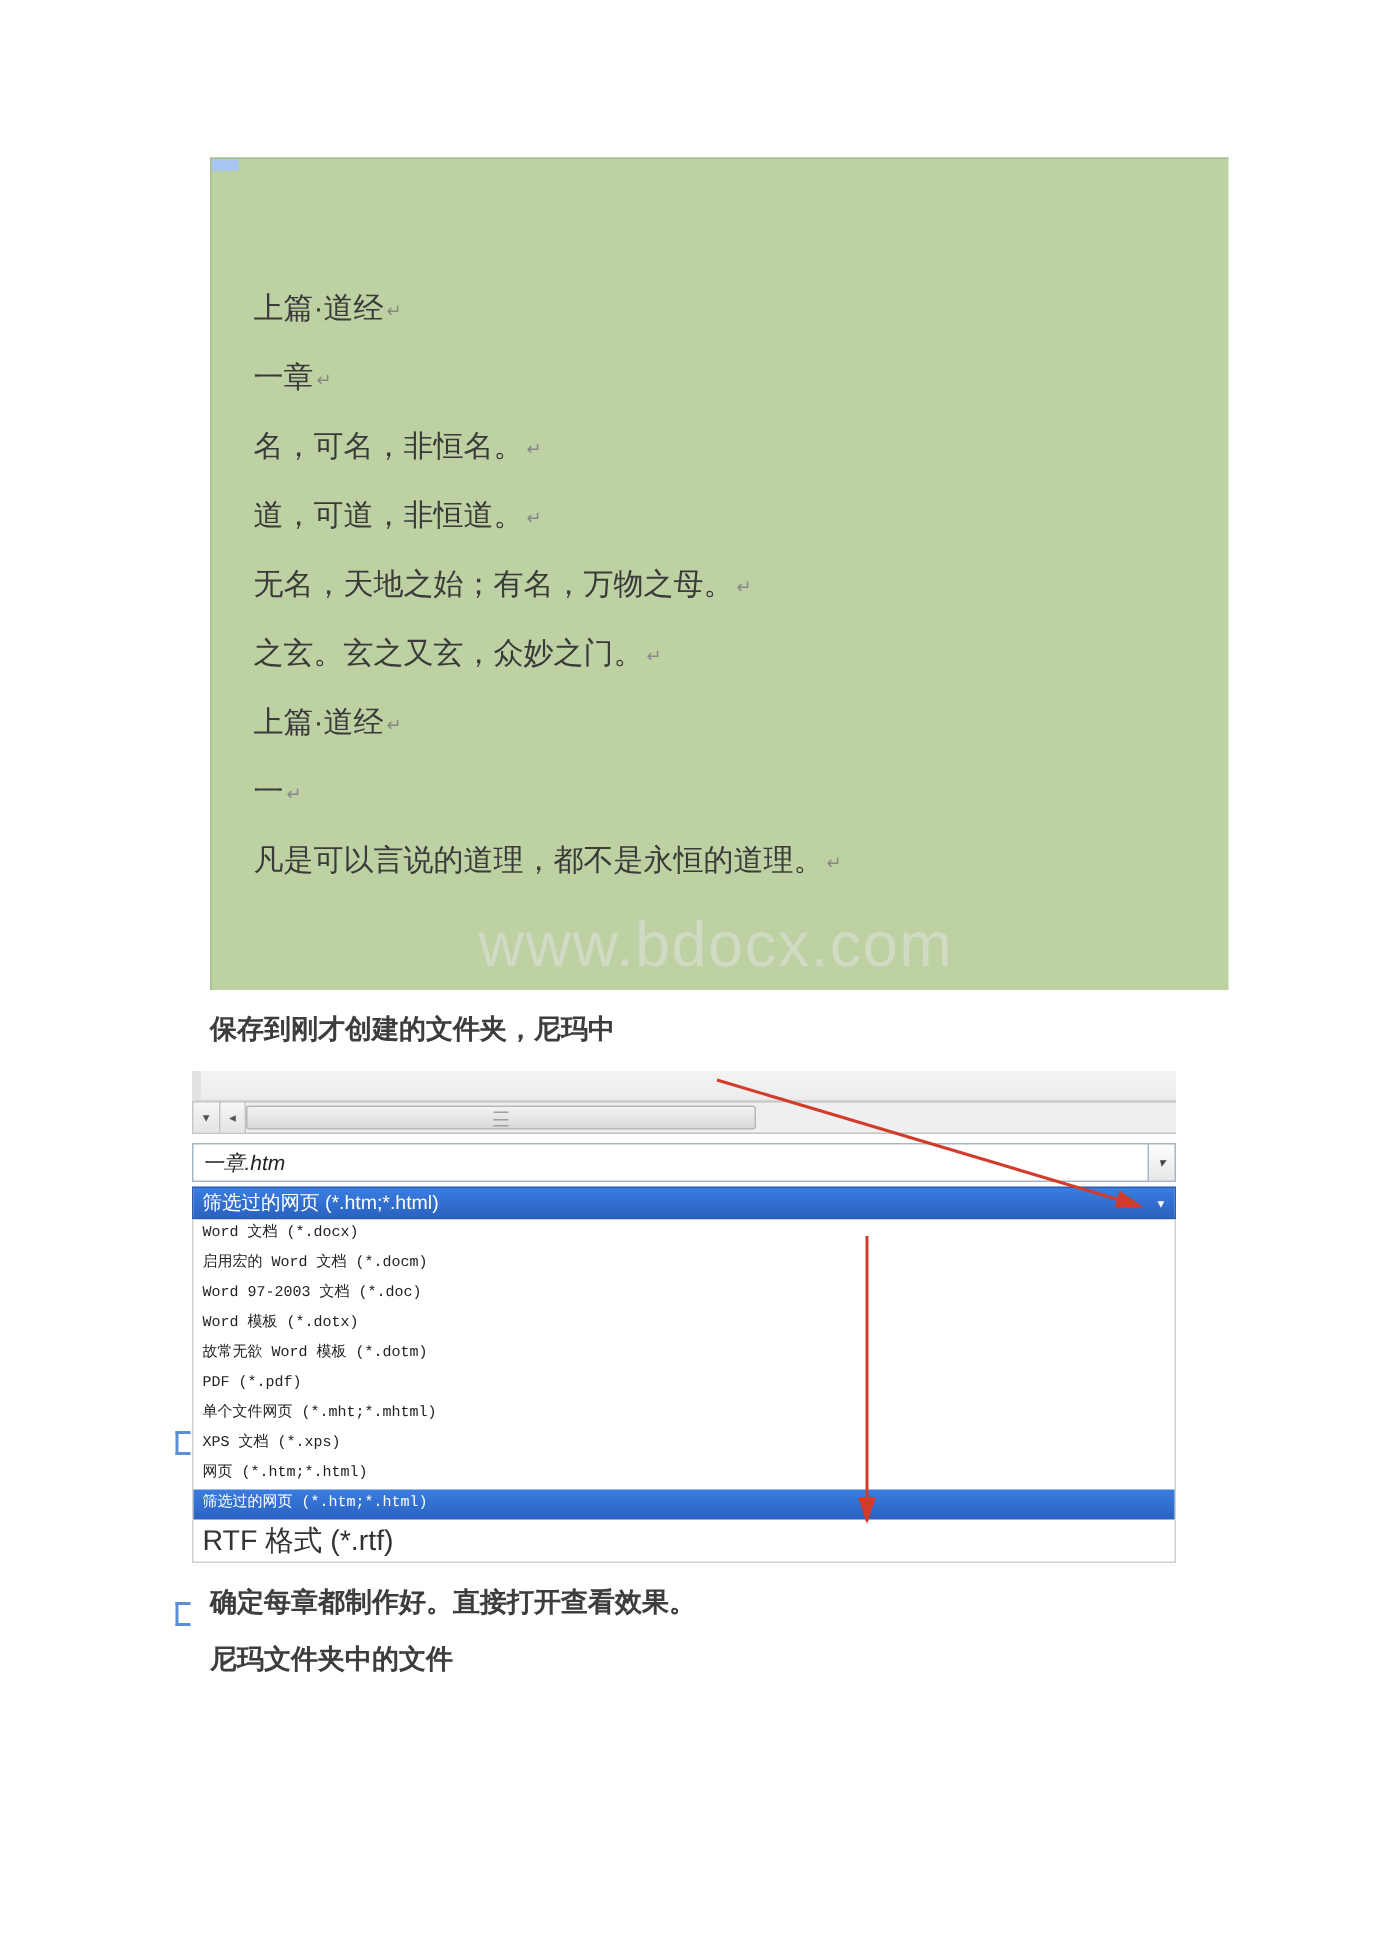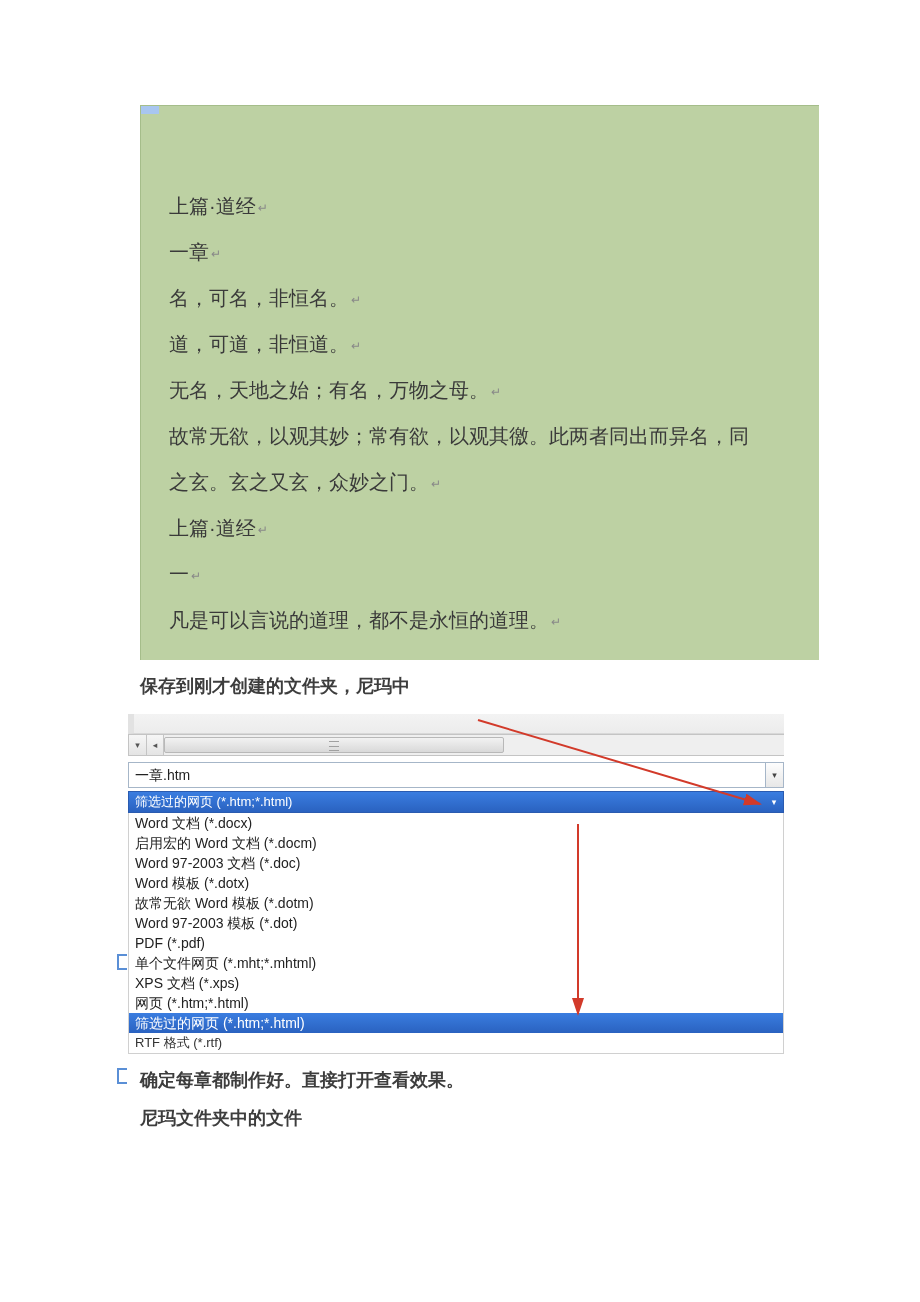--- a/index.html
+++ b/index.html
@@ -141,20 +141,21 @@
       border-top: 1px solid #c4c4c4;
       border-bottom: 1px solid #c4c4c4;
       background:#efefef;
     }
 
     .filename-box {
       margin-top: 6px;
       height: 26px;
       display: flex;
       align-items: center;
+      font-style: italic;
     }
     .filename-field {
       flex: 1;
       height: 26px;
       border: 1px solid #a6b6c8;
       background: #ffffff;
       padding: 0 6px;
       font-size: 14px;
       color: #222;
       line-height: 24px;
@@ -198,35 +199,36 @@
       font-size: 9px;
       color: #fff;
     }
 
     .filetype-list {
       border-left: 1px solid #d0d0d0;
       border-right: 1px solid #d0d0d0;
       background: #ffffff;
     }
     .filetype-item {
-      font-size: 14px;
+      font-size: 10px;
       color: #222;
       padding: 1px 6px;
       line-height: 18px;
       white-space: nowrap;
+      font-family: Liberation Mono, monospace;
     }
     .filetype-item.hl {
       background: linear-gradient(#3a7de0, #2a62c0);
       color: #ffffff;
     }
     .below-list {
       border: 1px solid #d0d0d0;
       border-top: none;
       padding: 1px 6px;
-      font-size: 13px;
+      font-size: 19px;
       background:#fff;
     }
 
     
     .bracket {
       position: absolute;
       left: -12px;
       width: 10px;
       height: 16px;
       border-top: 2px solid #5a8fd6;
@@ -248,26 +250,26 @@
 <body>
 
 <div class="doc-panel">
   <div class="doc-blue-strip"></div>
   <div class="doc-content">
     <div class="doc-line"><span>上篇·道经</span><span class="enter-mark">↵</span></div>
     <div class="doc-line"><span>一章</span><span class="enter-mark">↵</span></div>
     <div class="doc-line"><span>名，可名，非恒名。</span><span class="enter-mark">↵</span></div>
     <div class="doc-line"><span>道，可道，非恒道。</span><span class="enter-mark">↵</span></div>
     <div class="doc-line"><span>无名，天地之始；有名，万物之母。</span><span class="enter-mark">↵</span></div>
-    <div class="doc-line"><span>故常无欲，以观其妙；常有欲，以观其徼。此两者同出而异名，同</span></div>
     <div class="doc-line"><span>之玄。玄之又玄，众妙之门。</span><span class="enter-mark">↵</span></div>
     <div class="doc-line"><span>上篇·道经</span><span class="enter-mark">↵</span></div>
     <div class="doc-line"><span>一</span><span class="enter-mark">↵</span></div>
     <div class="doc-line"><span>凡是可以言说的道理，都不是永恒的道理。</span><span class="enter-mark">↵</span></div>
   </div>
+  <div class="watermark">www.bdocx.com</div>
 </div>
 
 <div class="body-text">保存到刚才创建的文件夹，尼玛中</div>
 
 <div class="save-panel">
 
   <div class="save-top-strip"></div>
 
   <div class="scroll-row">
     <div class="scroll-drop">▾</div>
@@ -297,21 +299,20 @@
   </div>
 
   <div class="filetype-list" style="position:relative;">
     <div class="bracket b1"></div>
     <div class="bracket b2"></div>
     <div class="filetype-item"><span>Word 文档 (*.docx)</span></div>
     <div class="filetype-item"><span>启用宏的 Word 文档 (*.docm)</span></div>
     <div class="filetype-item"><span>Word 97-2003 文档 (*.doc)</span></div>
     <div class="filetype-item"><span>Word 模板 (*.dotx)</span></div>
     <div class="filetype-item"><span>故常无欲 Word 模板 (*.dotm)</span></div>
-    <div class="filetype-item"><span>Word 97-2003 模板 (*.dot)</span></div>
     <div class="filetype-item"><span>PDF (*.pdf)</span></div>
     <div class="filetype-item"><span>单个文件网页 (*.mht;*.mhtml)</span></div>
     <div class="filetype-item"><span>XPS 文档 (*.xps)</span></div>
     <div class="filetype-item"><span>网页 (*.htm;*.html)</span></div>
     <div class="filetype-item hl"><span>筛选过的网页 (*.htm;*.html)</span></div>
   </div>
   <div class="below-list"><span>RTF 格式 (*.rtf)</span></div>
 
   <svg class="arrow-svg" width="656" height="340">
     <defs>

